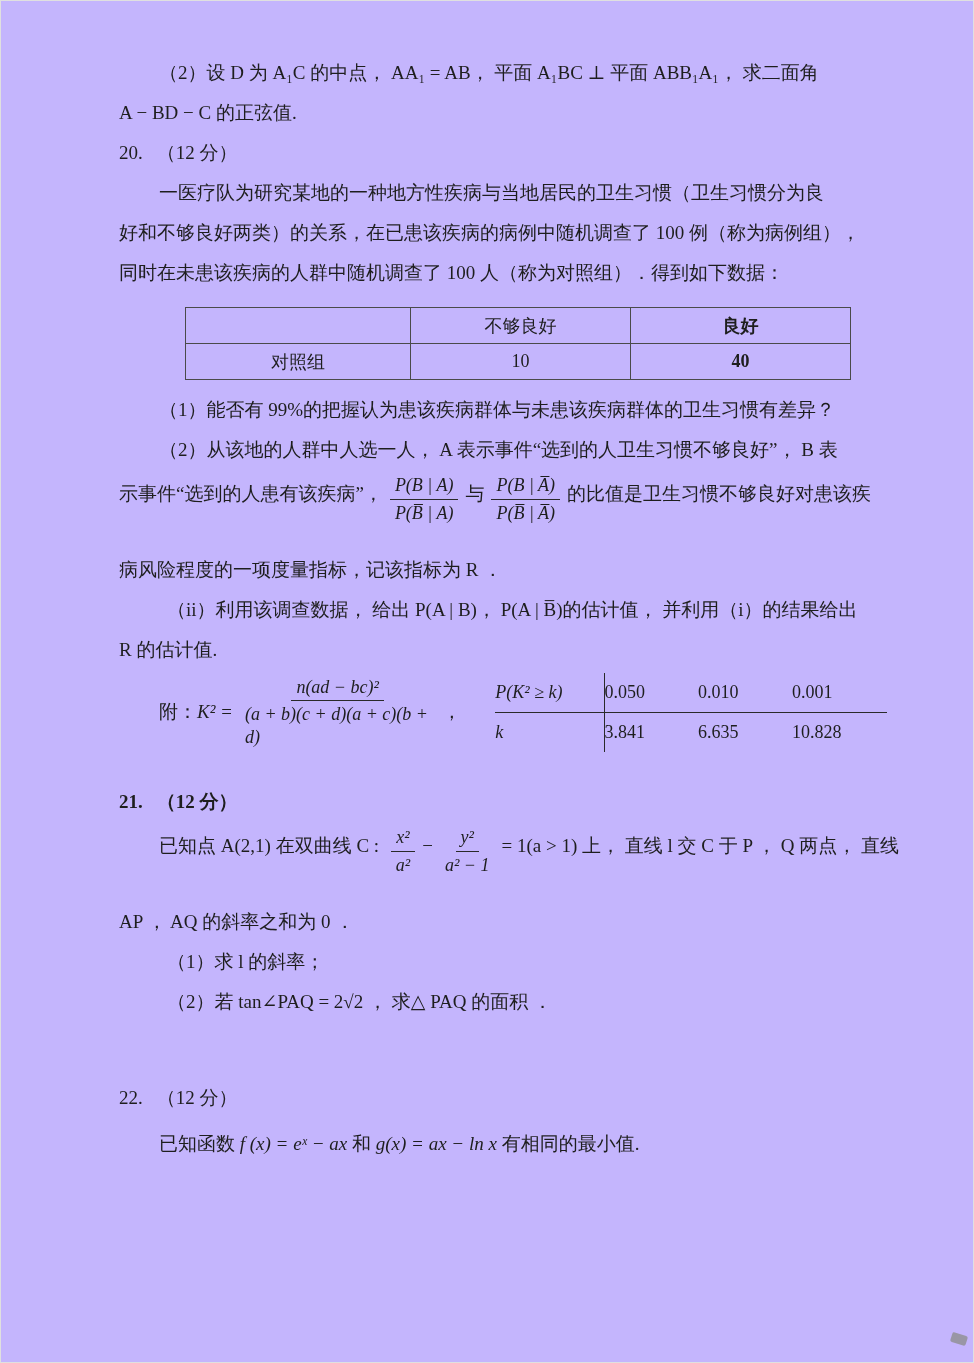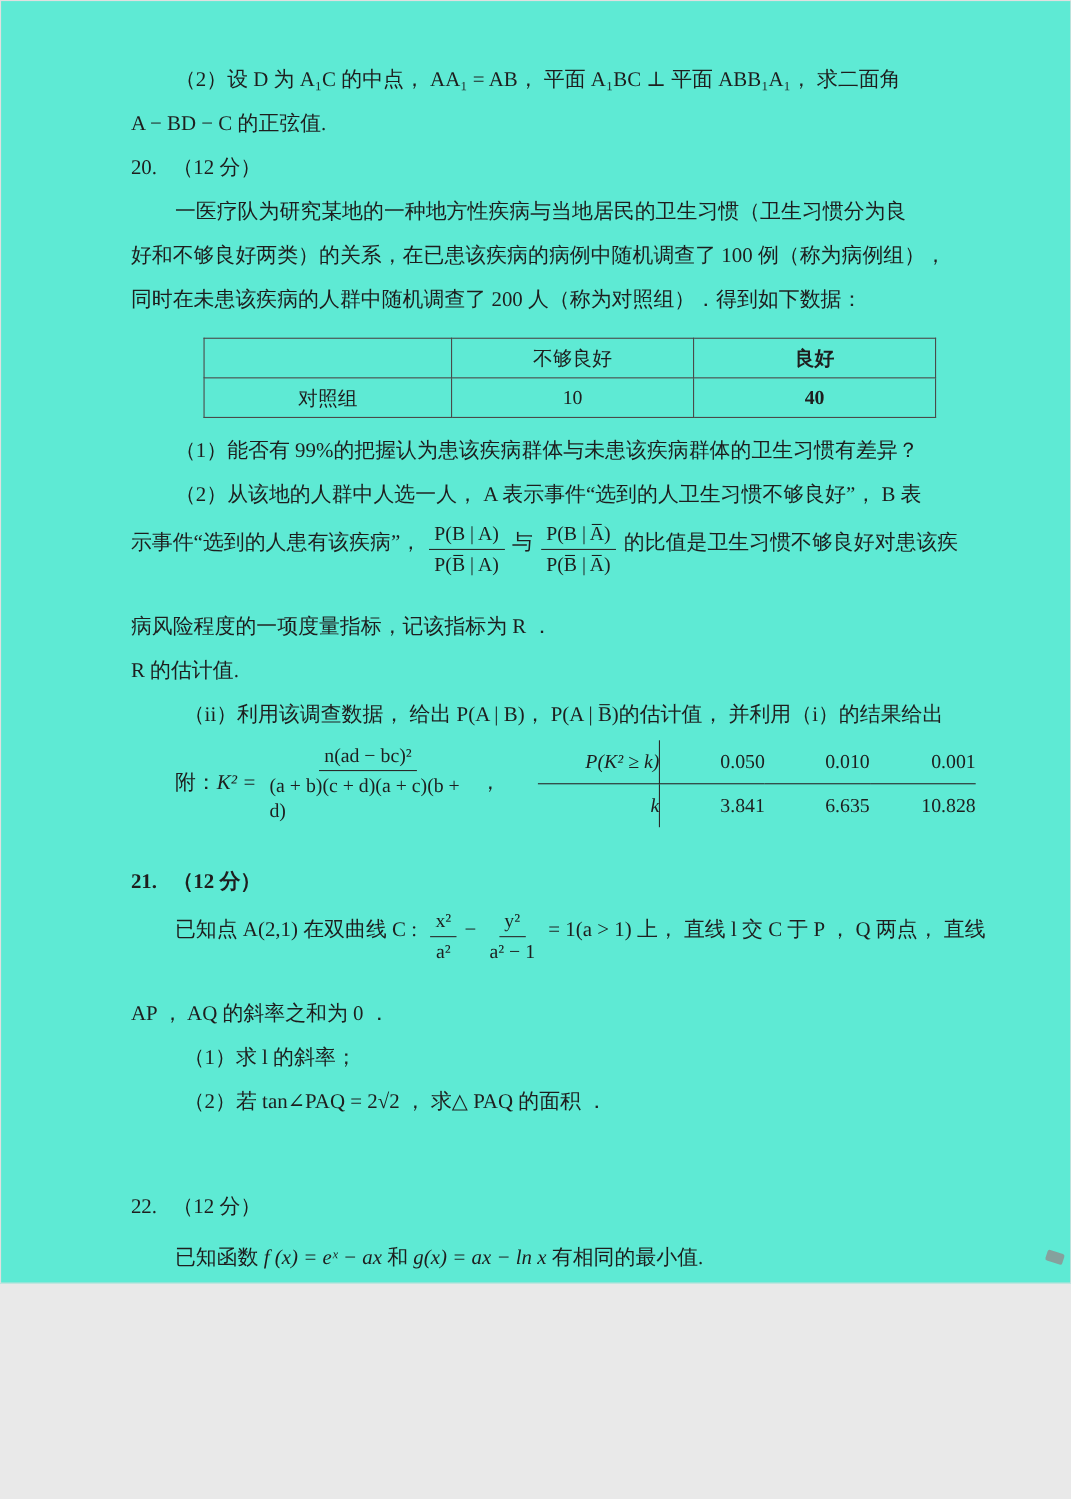--- a/index.html
+++ b/index.html
@@ -1,52 +1,52 @@
 <!DOCTYPE html>
 <html><head>
 <meta charset="utf-8">
 <style>
   * { margin:0; padding:0; box-sizing:border-box; }
   html,body { background:#e9e9e9; }
   body { font-family:"Liberation Serif","DejaVu Serif",serif; color:#1e1e1e; }
   .paper{
-    width:974px; height:1167px; margin:0 auto; background:#5eead4;
+    width:974px; height:1363px; margin:0 auto; background:#c4b5fd;
     border:1px solid #e0e0e0;
     padding:52px 86px 24px 118px; overflow:hidden; position:relative;
   }
   .ln{ font-size:19px; line-height:40px; white-space:nowrap; }
   .indent{ text-indent:40px; }
   .qhead span{ margin-right:14px; }
   .math{ font-style:italic; }
   
   .ctable{ border-collapse:collapse; margin:14px 0 10px 66px;padding-left:48px; }
   .ctable td{
     border:1px solid #4a4a4a; height:36px; text-align:center;
     font-size:18px; padding:0 8px;
   }
   .ctable td.c0{ width:225px; }
   .ctable td.c1{ width:220px; }
   .ctable td.c2{ width:220px;font-weight:bold; }
   
   .frac{
     display:inline-flex; flex-direction:column; align-items:center;
-    vertical-align:middle; margin:0 7px; font-size:18px;
+    vertical-align:middle; margin:0 7px; font-style:italic; font-size:18px;
     line-height:1.25;
   }
   .frac .num{ padding:0 5px 2px; border-bottom:1.4px solid #2a2a2a; }
   .frac .den{ padding:2px 5px 0; }
   
   .frac-line{ display:flex; align-items:flex-start; line-height:1.2; margin:4px 0; min-height:72px; }
   .frac-line > span{ white-space:pre; }
   .pad-i{ padding-left:48px; }
   .pad-p{ padding-left:40px; }
   
   .attach-row{ display:flex; align-items:center; min-height:80px; margin-top:2px; }
   .ktable{ border-collapse:collapse; margin-left:34px; font-size:18px; }
-  .ktable td{ text-align:right; padding:9px 0; }
+  .ktable td{ text-align:left; padding:9px 0; }
   .ktable td.klabel{ width:120px; border-right:1.4px solid #2a2a2a; font-style:italic; }
   .ktable td.kval{ width:102px; }
   .ktable tr.krow1 td{ border-bottom:1.4px solid #2a2a2a; }
   .mt30{ margin-top:30px;font-weight:bold; }
   .mt56{ margin-top:56px; }
   .mt6{ margin-top:6px; }
   .corner-mark{
     position:absolute; right:6px; bottom:18px; width:16px; height:10px;
     background:#8f8f8f; border-radius:2px; transform:rotate(18deg); opacity:.8;
   }
@@ -57,21 +57,21 @@
 <div class="paper">
 
   <p class="ln indent">（2）设 D 为 A₁C 的中点， AA₁ = AB， 平面 A₁BC ⊥ 平面 ABB₁A₁， 求二面角</p>
   <p class="ln">A − BD − C 的正弦值.</p>
 
   <p class="ln qhead">
     <span>20.</span><span>（12 分）</span>
   </p>
   <p class="ln indent">一医疗队为研究某地的一种地方性疾病与当地居民的卫生习惯（卫生习惯分为良</p>
   <p class="ln">好和不够良好两类）的关系，在已患该疾病的病例中随机调查了 100 例（称为病例组），</p>
-  <p class="ln">同时在未患该疾病的人群中随机调查了 200 人（称为对照组）．得到如下数据：</p>
+  <p class="ln">同时在未患该疾病的人群中随机调查了 100 人（称为对照组）．得到如下数据：</p>
 
   <table class="ctable">
     <tbody>
       <tr>
         <td class="c0"></td>
         <td class="c1">不够良好</td>
         <td class="c2">良好</td>
       </tr>
       <tr>
         <td class="c0">对照组</td>
@@ -94,22 +94,22 @@
     <span class="frac">
       <span class="num">P(B | A̅)</span>
       <span class="den">P(B̅ | A̅)</span>
     </span>
     <span class="ln">的比值是卫生习惯不够良好对患该疾</span>
   </div>
 
   <p class="ln">病风险程度的一项度量指标，记该指标为 R ．</p>
 
 
+  <p class="ln pad-i">（ii）利用该调查数据， 给出 P(A | B)， P(A | B̅)的估计值， 并利用（i）的结果给出</p>
   <p class="ln">R 的估计值.</p>
-  <p class="ln pad-i">（ii）利用该调查数据， 给出 P(A | B)， P(A | B̅)的估计值， 并利用（i）的结果给出</p>
 
   <div class="attach-row">
     <span class="ln pad-p">附： </span>
     <span class="ln math">K² =</span>
     <span class="frac">
       <span class="num">n(ad − bc)²</span>
       <span class="den">(a + b)(c + d)(a + c)(b + d)</span>
     </span>
     <span class="ln">，</span>
 

